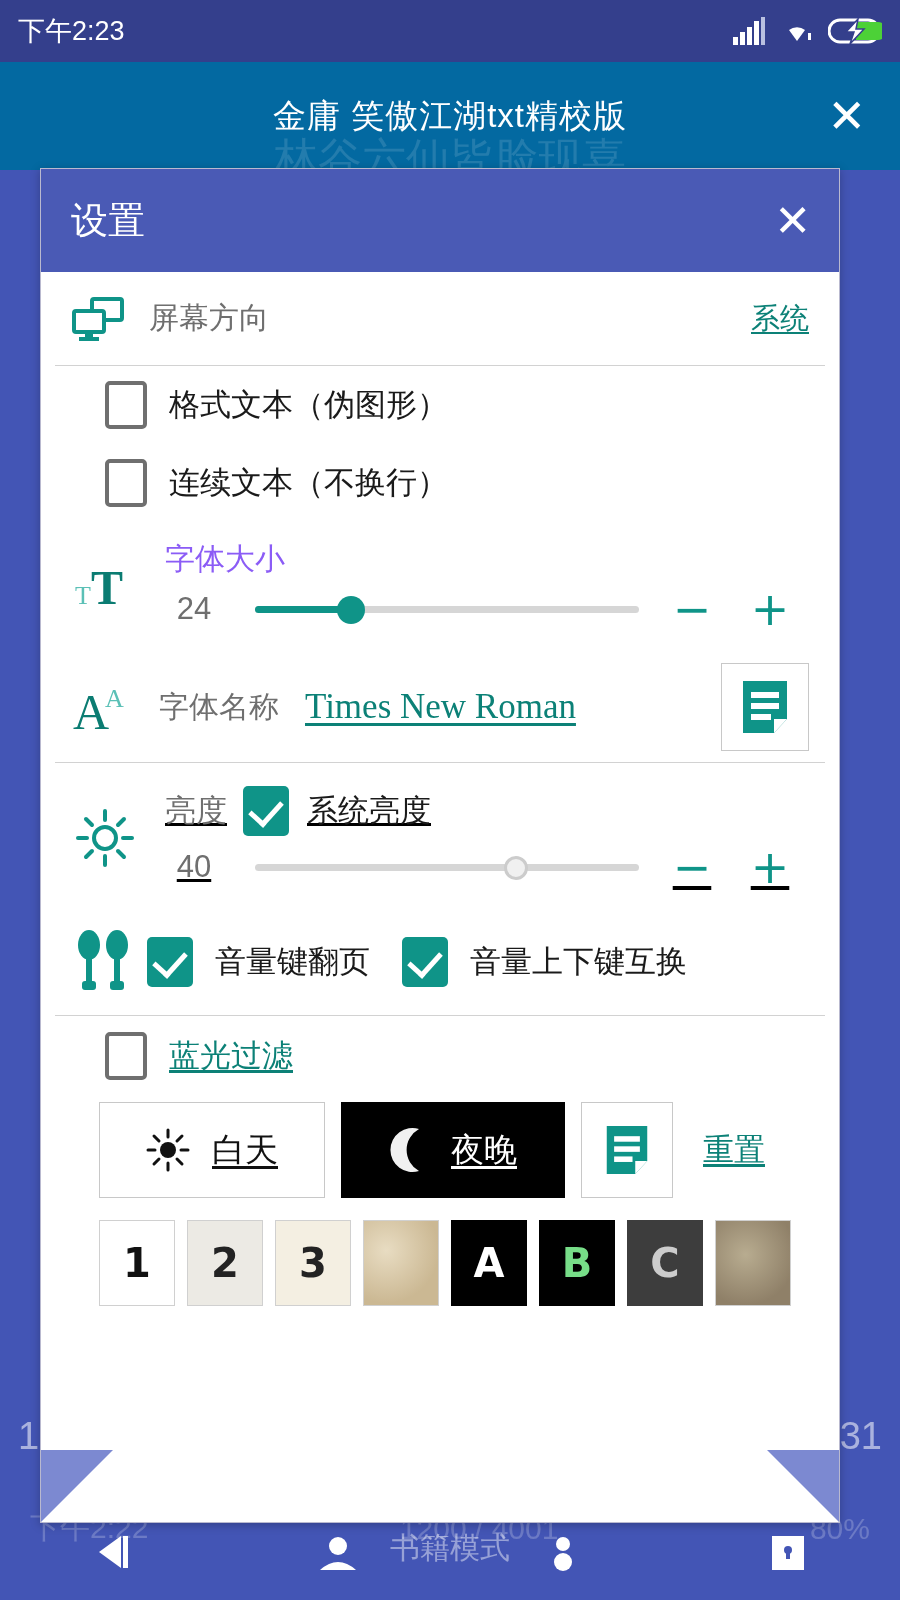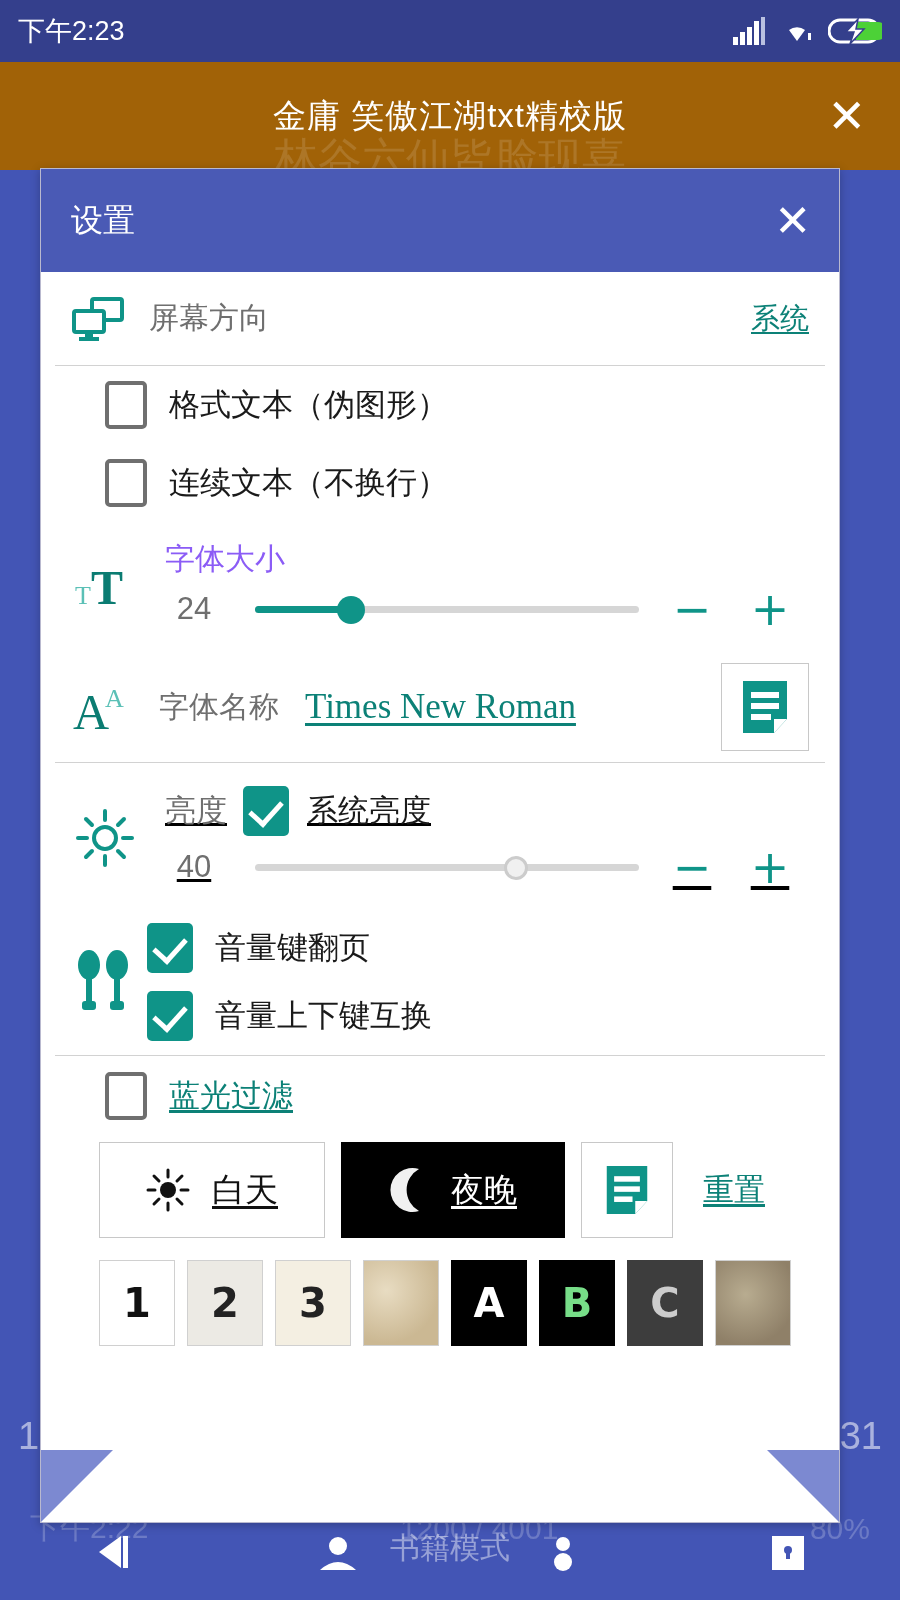--- a/index.html
+++ b/index.html
@@ -16,21 +16,21 @@
     background: #343f8c; color: #ffffff;
     display: flex; align-items: center; justify-content: space-between;
     padding: 0 18px;
   }
   .clock { font-size: 27px; letter-spacing: 0px; }
   .sysicons { display: flex; align-items: center; gap: 14px; }
 
   
   .appbar {
     position: absolute; top: 62px; left: 0; width: 900px; height: 108px;
-    background: #a16207; color: #fff;
+    background: #0369a1; color: #fff;
     display: flex; align-items: center; justify-content: center;
   }
   .appbar-title { font-size: 33px; letter-spacing: 1px; }
   .appbar-close {
     position: absolute; right: 34px; top: 50%; transform: translateY(-50%);
     font-size: 46px; line-height: 1; font-weight: bold; color: #fff;
     font-family: "DejaVu Sans", sans-serif;
   }
 
   
@@ -67,21 +67,21 @@
     width: 800px; height: 1355px;
     background: #ffffff; border: 1px solid #b9b9cf;
     display: flex; flex-direction: column;
     box-shadow: 0 2px 9px rgba(0,0,0,0.25);
   }
   .dlg-header {
     height: 103px; background: #4a5ab5; color: #fff;
     display: flex; align-items: center; justify-content: space-between;
     padding: 0 28px 0 30px; flex: 0 0 auto;
   }
-  .dlg-title { font-size: 32px; }
+  .dlg-title { font-size: 37px; }
   .dlg-close { font-size: 44px; font-weight: bold; line-height: 1; font-family: "DejaVu Sans", sans-serif; }
 
   .tabs { display: flex; height: 115px; flex: 0 0 auto; }
   .tab {
     flex: 1; display: flex; align-items: center; justify-content: center;
     border-right: 1px solid #cfcfcf; border-bottom: 1px solid #cfcfcf;
   }
   .tab:last-child { border-right: none; }
   .tab span {
     font-size: 31px; color: #0c8177; text-decoration: underline;
@@ -148,21 +148,21 @@
   .blk-bright { display: flex; align-items: center; padding: 8px 30px 8px 22px; height: 150px; text-decoration: underline; }
   .blk-bright .icon-col { width: 84px; flex: 0 0 auto; display:flex; justify-content:center; }
   .br-right { flex: 1; display: flex; flex-direction: column; }
   .br-top { display: flex; align-items: center; margin-left: 18px; margin-bottom: 8px; }
   .br-cap { font-size: 31px; color: #6f6f6f; margin-right: 16px; }
   .br-sys { font-size: 31px; color: #1a1a1a; margin-left: 18px; }
 
   
   .blk-vol { display: flex; align-items: center; padding: 10px 30px 14px 22px; }
   .blk-vol .icon-col { width: 84px; flex: 0 0 auto; display:flex; justify-content:center; }
-  .vol-right { flex: 1; display:flex; flex-direction: column; gap: 18px; }
+  .vol-right { flex: 1; display:flex; flex-direction: row; gap: 32px; }
   .vol-row { display: flex; align-items: center; }
   .vol-row .ctext { font-size: 31px; color: #1a1a1a; margin-left: 22px; }
 
   
   .row-blue { display: flex; align-items: center; height: 80px; padding-left: 64px; }
   .row-blue .link {
     font-size: 31px; color: #0c8177; text-decoration: underline; text-underline-offset: 4px;
     margin-left: 22px;
   }
 

